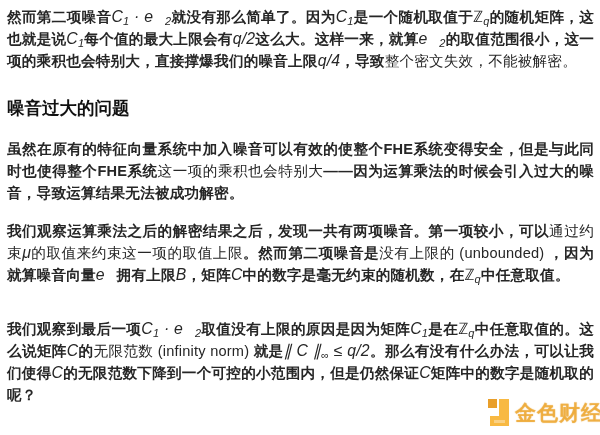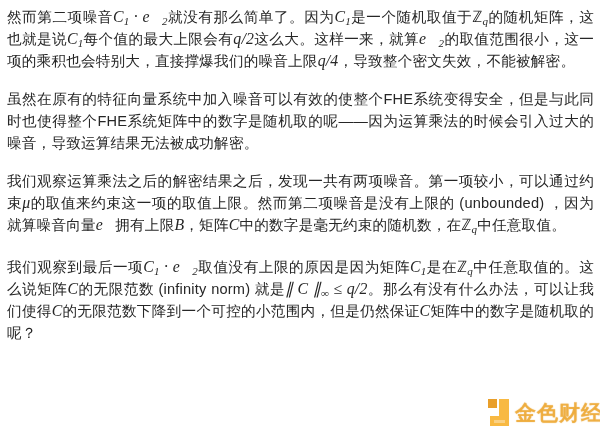--- a/index.html
+++ b/index.html
@@ -18,34 +18,34 @@
   .content {
     padding: 6px 6px 0 7px;
   }
   p.para {
     font-size: 14.6px;
     line-height: 22px;
     margin: 0 0 16px 0;
     text-align: justify;
     letter-spacing: 0.2px;
   }
-  p.para.mb20 { margin-bottom: 20px; }
+  p.para.mb20 { margin-bottom: 32px; }
   p.para.mb15 { margin-bottom: 15px; }
   h2.heading {
     font-size: 17.5px;
     line-height: 20px;
     font-weight: 700;
     color: #111111;
     margin: 26px 0 20px 0;
   }
   
-  .seg-normal { font-weight: 400; }
+  .seg-normal { font-weight: 700; }
   .seg-bold   { font-weight: 400; }
   .seg-math, .seg-bb {
-    font-family: Liberation Serif, serif;
+    font-family: Liberation Sans, sans-serif;
     font-size: 15.8px;
     line-height: 1;
     white-space: nowrap;
   }
   .seg-math { font-style: italic; }
   .seg-bb   { font-style: normal; }
   .seg-math sub, .seg-bb sub {
     font-size: 11px;
     line-height: 0;
     vertical-align: baseline;
@@ -72,22 +72,23 @@
     white-space: nowrap;
   }
 </style>
 </head>
 <body>
 
 <div class="content">
 
   <p class="para"><span class="seg-normal">然而第二项噪音</span><span class="seg-math">C<sub>1</sub></span><span class="seg-math"> · </span><span class="seg-math">e⃗<sub>2</sub></span><span class="seg-normal">就没有那么简单了。因为</span><span class="seg-math">C<sub>1</sub></span><span class="seg-normal">是一个随机取值于</span><span class="seg-bb">ℤ<sub>q</sub></span><span class="seg-normal">的随机矩阵，这也就是说</span><span class="seg-math">C<sub>1</sub></span><span class="seg-normal">每个值的最大上限会有</span><span class="seg-math">q/2</span><span class="seg-normal">这么大。这样一来，就算</span><span class="seg-math">e⃗<sub>2</sub></span><span class="seg-normal">的取值范围很小，这一项的乘积也会特别大，直接撑爆我们的噪音上限</span><span class="seg-math">q/4</span><span class="seg-normal">，导致</span><span class="seg-bold">整个密文失效，不能被解密。</span></p>
 
+  <h2 class="heading">噪音过大的问题</h2>
 
-  <p class="para"><span class="seg-normal">虽然在原有的特征向量系统中加入噪音可以有效的使整个FHE系统变得安全，但是与此同时也使得整个FHE系统</span><span class="seg-bold">矩阵中的数字是随机取的呢</span><span class="seg-normal">——因为运算乘法的时候会引入过大的噪音，导致运算结果无法被成功解密。</span></p>
+  <p class="para"><span class="seg-normal">虽然在原有的特征向量系统中加入噪音可以有效的使整个FHE系统变得安全，但是与此同时也使得整个FHE系统</span><span class="seg-bold">这一项的乘积也会特别大</span><span class="seg-normal">——因为运算乘法的时候会引入过大的噪音，导致运算结果无法被成功解密。</span></p>
 
   <p class="para mb20"><span class="seg-normal">我们观察运算乘法之后的解密结果之后，发现一共有两项噪音。第一项较小，可以</span><span class="seg-bold">通过约束</span><span class="seg-math">μ</span><span class="seg-bold">的取值来约束这一项的取值上限</span><span class="seg-normal">。然而第二项噪音是</span><span class="seg-bold">没有上限的 (unbounded) </span><span class="seg-normal">，因为就算噪音向量</span><span class="seg-math">e⃗</span><span class="seg-normal">拥有上限</span><span class="seg-math">B</span><span class="seg-normal">，矩阵</span><span class="seg-math">C</span><span class="seg-normal">中的数字是毫无约束的随机数，在</span><span class="seg-bb">ℤ<sub>q</sub></span><span class="seg-normal">中任意取值。</span></p>
 
 
   <p class="para"><span class="seg-normal">我们观察到最后一项</span><span class="seg-math">C<sub>1</sub></span><span class="seg-math"> · </span><span class="seg-math">e⃗<sub>2</sub></span><span class="seg-normal">取值没有上限的原因是因为矩阵</span><span class="seg-math">C<sub>1</sub></span><span class="seg-normal">是在</span><span class="seg-bb">ℤ<sub>q</sub></span><span class="seg-normal">中任意取值的。这么说矩阵</span><span class="seg-math">C</span><span class="seg-normal">的</span><span class="seg-bold">无限范数 (infinity norm) </span><span class="seg-normal">就是</span><span class="seg-math">∥ C ∥<sub>∞</sub></span><span class="seg-math"> ≤ q/2</span><span class="seg-normal">。那么有没有什么办法，可以让我们使得</span><span class="seg-math">C</span><span class="seg-normal">的无限范数下降到一个可控的小范围内，但是仍然保证</span><span class="seg-math">C</span><span class="seg-normal">矩阵中的数字是随机取的呢？</span></p>
 
 </div>
 
 <div class="watermark">
   <span style="display:inline-block;line-height:0;">

